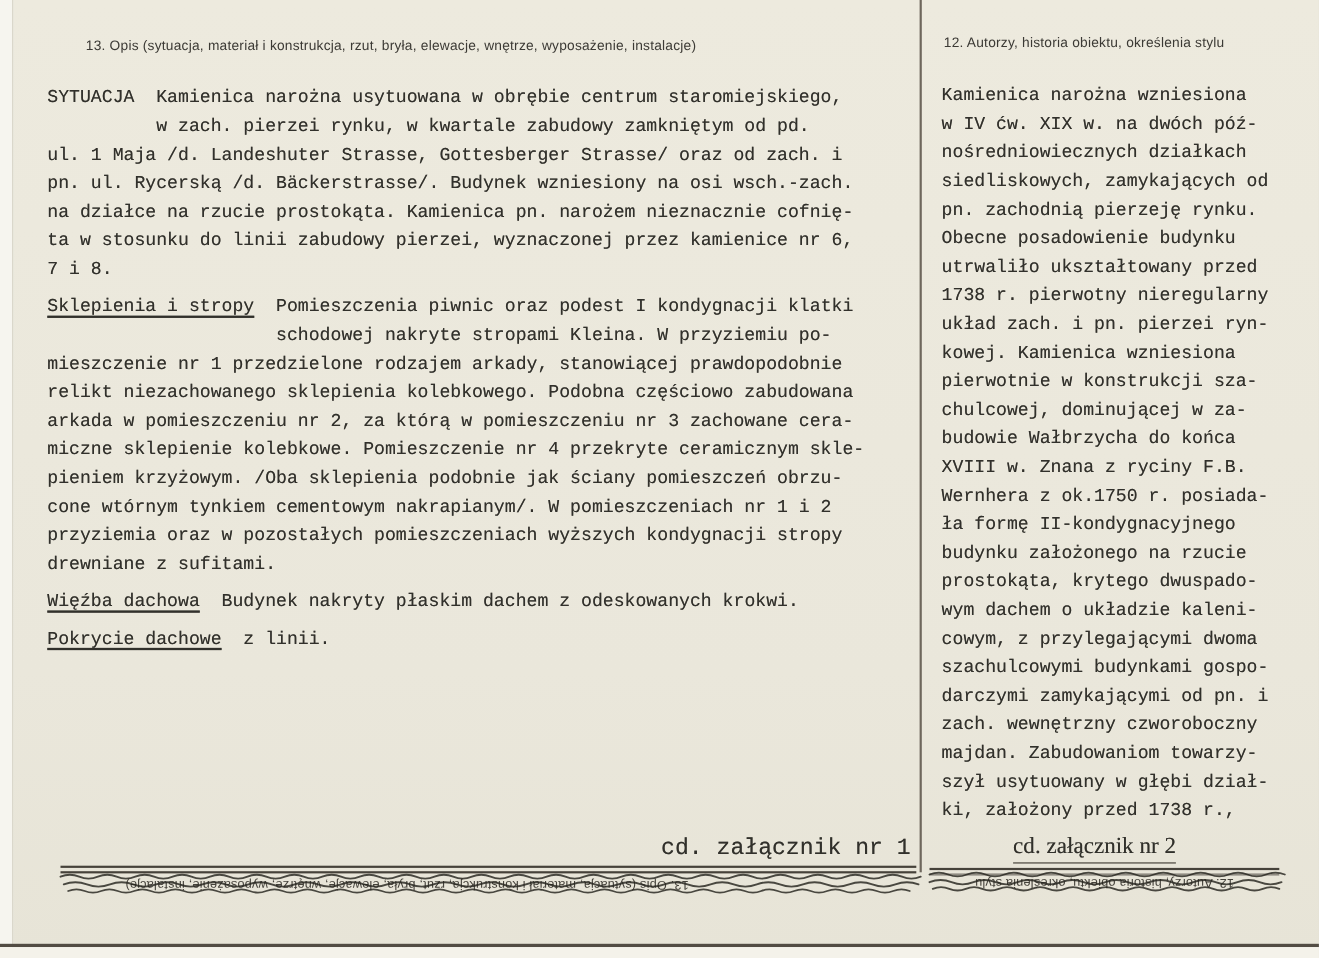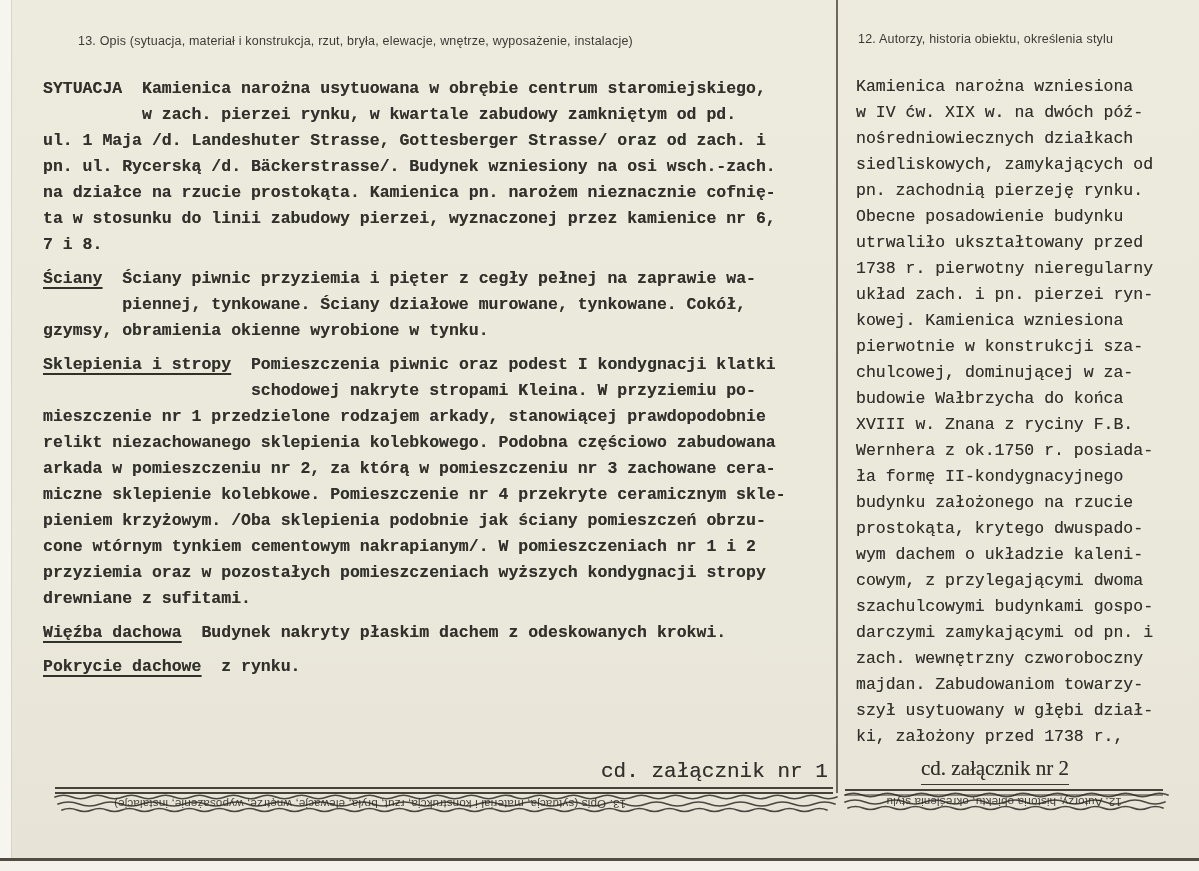--- a/index.html
+++ b/index.html
@@ -31,21 +31,21 @@
   .label-right { left: 858px; top: 32px; }
   .typed {
     position: absolute;
     font-family: "Liberation Mono", "DejaVu Sans Mono", monospace;
     font-size: 16.5px;
     line-height: 26px;
     color: #31302b;
     text-shadow: 0 0 0.5px rgba(44, 42, 36, 0.55);
     white-space: pre;
   }
-  .typed-left  { left: 43px;  top: 76px; width: 800px; font-weight: bold; }
+  .typed-left  { left: 43px;  top: 76px; width: 800px; }
   .typed-right { left: 856px; top: 74px; width: 330px; }
   .para { margin-bottom: 8px; }
   .para:last-child { margin-bottom: 4px; }
   .u {
     text-decoration: underline;
     text-underline-offset: 4px;
     text-decoration-thickness: 1.5px;
   }
   .cont {
     position: absolute;
@@ -114,32 +114,30 @@
   <div class="form-label label-left">13. Opis (sytuacja, materiał i konstrukcja, rzut, bryła, elewacje, wnętrze, wyposażenie, instalacje)</div>
 
   <div class="form-label label-right">12. Autorzy, historia obiektu, określenia stylu</div>
 
   <div class="typed typed-left"><div class="para"><span>SYTUACJA  Kamienica narożna usytuowana w obrębie centrum staromiejskiego,
           w zach. pierzei rynku, w kwartale zabudowy zamkniętym od pd.
 ul. 1 Maja /d. Landeshuter Strasse, Gottesberger Strasse/ oraz od zach. i
 pn. ul. Rycerską /d. Bäckerstrasse/. Budynek wzniesiony na osi wsch.-zach.
 na działce na rzucie prostokąta. Kamienica pn. narożem nieznacznie cofnię-
 ta w stosunku do linii zabudowy pierzei, wyznaczonej przez kamienice nr 6,
-7 i 8.</span></div><div class="para"><span class="u">Ściany</span><span>  Ściany piwnic przyziemia i pięter z cegły pełnej na zaprawie wa-
-        piennej, tynkowane. Ściany działowe murowane, tynkowane. Cokół,
-gzymsy, obramienia okienne wyrobione w tynku.</span></div><div class="para"><span class="u">Sklepienia i stropy</span><span>  Pomieszczenia piwnic oraz podest I kondygnacji klatki
+7 i 8.</span></div><div class="para"><span class="u">Sklepienia i stropy</span><span>  Pomieszczenia piwnic oraz podest I kondygnacji klatki
                      schodowej nakryte stropami Kleina. W przyziemiu po-
 mieszczenie nr 1 przedzielone rodzajem arkady, stanowiącej prawdopodobnie
 relikt niezachowanego sklepienia kolebkowego. Podobna częściowo zabudowana
 arkada w pomieszczeniu nr 2, za którą w pomieszczeniu nr 3 zachowane cera-
 miczne sklepienie kolebkowe. Pomieszczenie nr 4 przekryte ceramicznym skle-
 pieniem krzyżowym. /Oba sklepienia podobnie jak ściany pomieszczeń obrzu-
 cone wtórnym tynkiem cementowym nakrapianym/. W pomieszczeniach nr 1 i 2
 przyziemia oraz w pozostałych pomieszczeniach wyższych kondygnacji stropy
-drewniane z sufitami.</span></div><div class="para"><span class="u">Więźba dachowa</span><span>  Budynek nakryty płaskim dachem z odeskowanych krokwi.</span></div><div class="para"><span class="u">Pokrycie dachowe</span><span>  z rynku.</span></div></div>
+drewniane z sufitami.</span></div><div class="para"><span class="u">Więźba dachowa</span><span>  Budynek nakryty płaskim dachem z odeskowanych krokwi.</span></div><div class="para"><span class="u">Pokrycie dachowe</span><span>  z linii.</span></div></div>
 
   <div class="typed typed-right"><div class="para"><span>Kamienica narożna wzniesiona
 w IV ćw. XIX w. na dwóch póź-
 nośredniowiecznych działkach
 siedliskowych, zamykających od
 pn. zachodnią pierzeję rynku.
 Obecne posadowienie budynku
 utrwaliło ukształtowany przed
 1738 r. pierwotny nieregularny
 układ zach. i pn. pierzei ryn-

